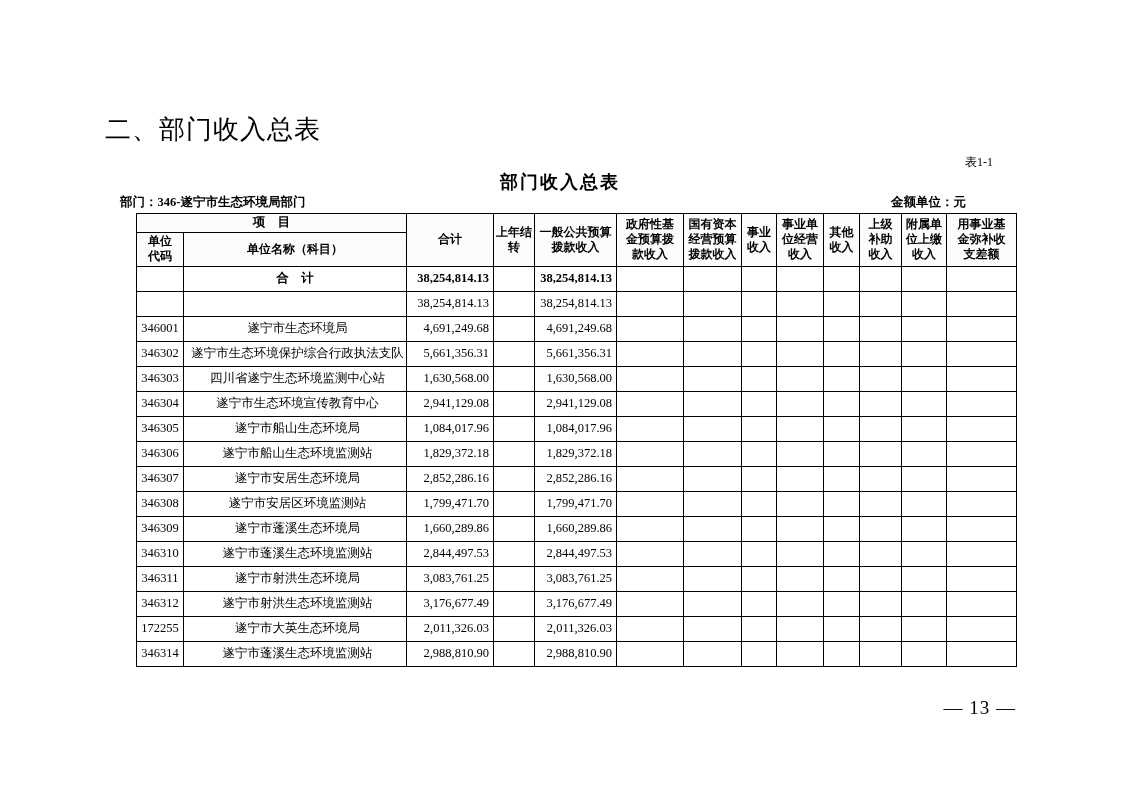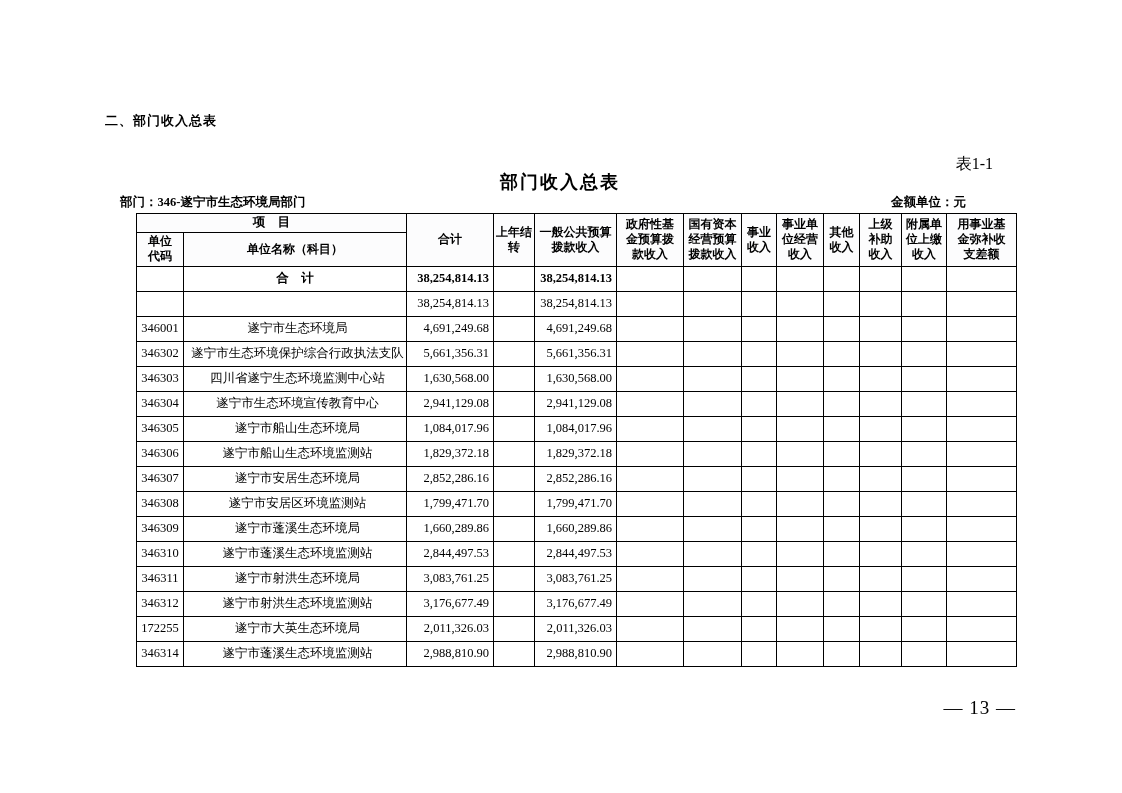--- a/index.html
+++ b/index.html
@@ -3,23 +3,23 @@
 <meta charset="utf-8">
 <style>
   html,body{margin:0;padding:0;}
   body{
     width:1122px;height:793px;position:relative;background:#ffffff;color:#000;
     font-family:"Liberation Serif","DejaVu Serif",serif;overflow:hidden;
   }
   .heading{
     position:absolute;left:105px;top:112px;
     font-family:"Liberation Sans","DejaVu Sans",sans-serif;
-    font-size:13px;font-weight:bold;letter-spacing:1px;
-  }
-  .table-label{position:absolute;right:129px;top:154px;font-size:16px;}
+    font-size:26px;font-weight:normal;letter-spacing:1px;
+  }
+  .table-label{position:absolute;right:129px;top:154px;font-size:12px;}
   .table-title{
     position:absolute;left:120px;top:170px;width:880px;text-align:center;
     font-family:Liberation Mono, monospace;
     font-size:18px;font-weight:bold;letter-spacing:2px;
   }
   .meta-row{position:absolute;left:120px;top:194px;width:880px;font-size:12.5px;font-weight:bold;}
   .meta-left{float:left;}
   .meta-right{float:right;margin-right:34px;text-align:right;}
   table.income{
     position:absolute;left:136px;top:213px;width:880px;

